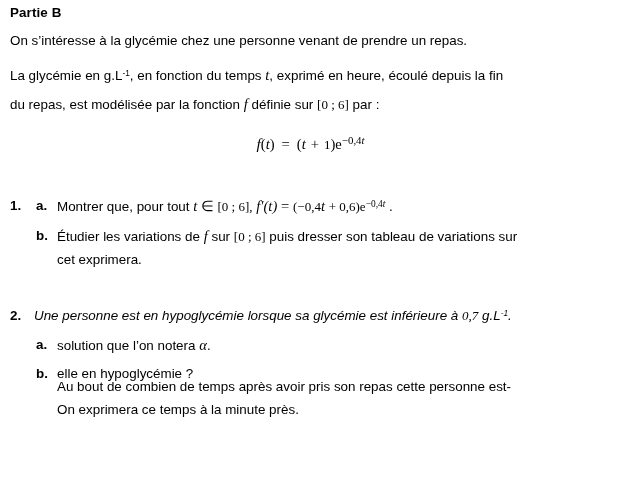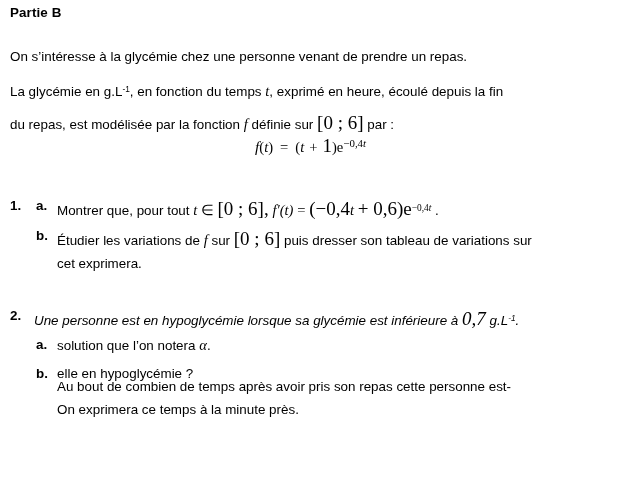--- a/index.html
+++ b/index.html
@@ -36,21 +36,20 @@
     font-size: 13.4px;
     letter-spacing: 0.1px;
   }
 
   
   .intro-line {
     position: absolute;
     left: 10px;
     white-space: nowrap;
     font-size: 13.4px;
-    margin-top: 16px;
   }
   .intro-line-1 { top: 34px; }
   .intro-line-2 { top: 68px; }
   .intro-line-3 { top: 97px; }
 
   
   .equation {
     position: absolute;
     left: 0;
     right: 0;
@@ -110,21 +109,21 @@
     font-family: "Liberation Serif", serif;
     font-size: 14.6px;
   }
   .mvar {
     font-family: "Liberation Serif", serif;
     font-style: italic;
     font-size: 14.6px;
   }
   .mnum {
     font-family: "Liberation Serif", serif;
-    font-size: 19px;
+    font-size: 13px;
   }
 
   sup.sup-unit {
     font-size: 0.62em;
     vertical-align: 0.48em;
     line-height: 0;
   }
   sup.sup-exp {
     font-size: 0.70em;
     vertical-align: 0.46em;

